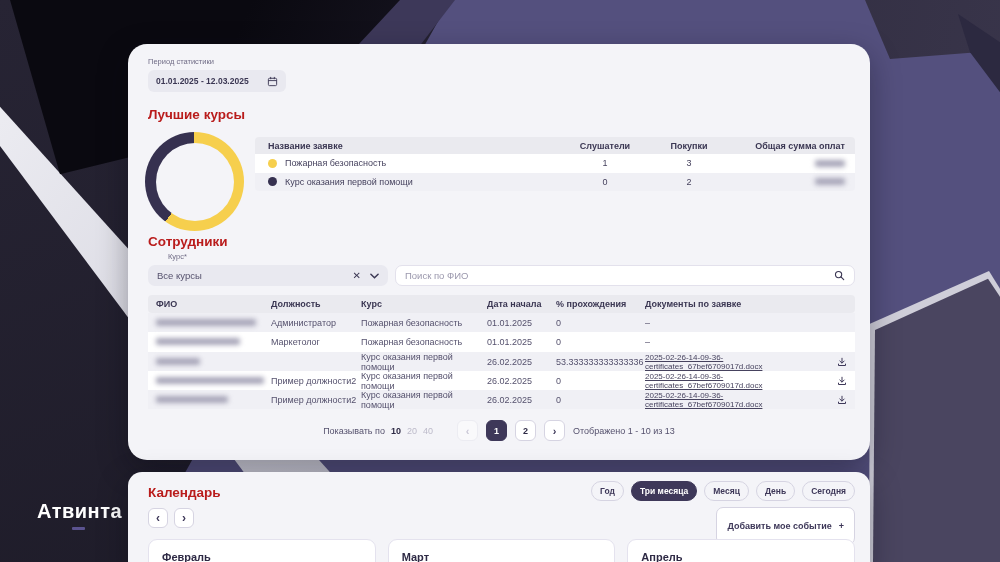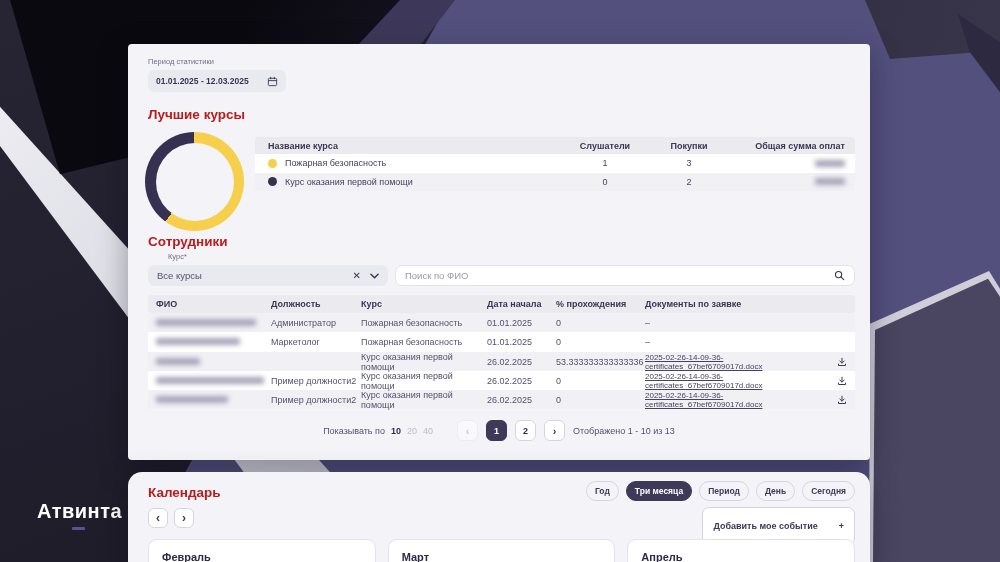--- a/index.html
+++ b/index.html
@@ -20,21 +20,21 @@
   .shard-br-edge      { background:#cfced9; clip-path:polygon(87% 57.6%,98.9% 48.2%,100% 51.4%,100% 100%,86.9% 100%); }
   .shard-br-plate     { background:radial-gradient(circle at 10% 88%, #262134 0 10%, rgba(38,33,52,0) 42%),
                                    linear-gradient(125deg,#716b88,#4a4560 75%);
                         clip-path:polygon(87.5% 58.7%,98.8% 49.6%,100% 52.8%,100% 100%,87.3% 100%); }
 
   
   .logo { position:absolute; left:37px; top:500px; color:#fff; font-size:20px; font-weight:bold; letter-spacing:.5px; }
   .logo-underline { position:absolute; left:72px; top:527px; width:13px; height:3px; background:#5b5390; border-radius:1px; }
 
   
-  .card { position:absolute; background:#f4f4f8; border-radius:4px; box-shadow:0 10px 30px rgba(10,8,20,.35); }
+  .card { position:absolute; background:#f4f4f8; border-radius:19px; box-shadow:0 10px 30px rgba(10,8,20,.35); }
   .main-card { left:128px; top:44px; width:742px; height:416px; }
   .cal-card  { left:128px; top:472px; width:742px; height:100px; border-radius:14px 14px 0 0; }
 
   .tiny-label { position:absolute; font-size:7.5px; color:#706c86; }
   .section-title { position:absolute; font-size:13.5px; font-weight:bold; color:#b91c1c; }
 
   
   .date-input { position:absolute; left:20px; top:26px; width:138px; height:22px; background:#e9e9f0; border-radius:6px;
                 display:flex; align-items:center; justify-content:space-between; padding:0 8px; cursor:pointer; }
   .date-input span { font-size:8.5px; font-weight:bold; color:#3b3753; }
@@ -92,21 +92,21 @@
 
   
   .view-btns { position:absolute; right:15px; top:9px; display:flex; gap:7px; }
   .view-btn { height:20px; padding:0 8px; display:flex; align-items:center; border:1px solid #d6d4e2; border-radius:10px;
               font-size:8.5px; font-weight:bold; color:#3e3859; cursor:pointer; background:#f4f4f8; }
   .view-btn.active { background:#3e3859; border-color:#3e3859; color:#fff; }
   .nav-btn { position:absolute; top:36px; width:20px; height:20px; background:#fff; border:1px solid #d6d4e2; border-radius:6px;
              display:flex; align-items:center; justify-content:center; font-size:12px; font-weight:bold; color:#3e3859; cursor:pointer; }
   .range-label { position:absolute; left:72px; top:36px; height:20px; line-height:20px; font-size:9.5px; font-weight:bold; color:#3b3753; }
   .add-event-btn { position:absolute; right:15px; top:35px; height:38px; padding:0 10px; background:#fff; border:1px solid #d6d4e2;
-                   border-radius:7px; display:flex; align-items:center; gap:21px; font-size:9px; font-weight:bold; color:#3e3859; cursor:pointer; }
+                   border-radius:7px; display:flex; align-items:center; gap:7px; font-size:9px; font-weight:bold; color:#3e3859; cursor:pointer; }
   .months { position:absolute; left:20px; top:67px; width:707px; display:flex; gap:12px; }
   .month-card { flex:1; height:60px; background:#fff; border:1px solid #e4e2ee; border-radius:9px; padding:11px 13px; }
   .month-card h4 { font-size:11px; font-weight:bold; color:#2e2a45; }
 
   .icon-svg { display:block; }
 </style>
 </head>
 <body>
 
 <div class="canvas">
@@ -137,21 +137,21 @@
         <line x1="1.5" y1="5" x2="10.5" y2="5" stroke="#3b3753" stroke-width="1"></line>
       </svg>
     </div>
 
     <div class="section-title" style="left:20px; top:63px;">Лучшие курсы</div>
 
     <div class="donut" style="background: conic-gradient(rgb(246, 207, 77) 0deg, rgb(246, 207, 77) 216deg, rgb(54, 49, 80) 216deg, rgb(54, 49, 80) 360deg);"></div>
 
     <div class="courses-table">
       <div class="ct-row ct-head">
-        <span class="ct-name">Название курса</span>
+        <span class="ct-name">Название заявке</span>
         <span class="ct-c">Слушатели</span>
         <span class="ct-c2">Покупки</span>
         <span class="ct-c3">Общая сумма оплат</span>
       </div>
       <div class="ct-row">
         <span class="ct-name">
           <span class="ct-dot" style="background: rgb(246, 207, 77);"></span>
           <span>Пожарная безопасность</span>
         </span>
         <span class="ct-c">1</span>
@@ -283,21 +283,21 @@
       <span class="pg-info">Отображено 1 - 10 из 13</span>
     </div>
   </div>
 
   <div class="card cal-card">
     <div class="section-title" style="left:20px; top:13px;">Календарь</div>
 
     <div class="view-btns">
       <span class="view-btn">Год</span>
       <span class="view-btn active">Три месяца</span>
-      <span class="view-btn">Период</span>
+      <span class="view-btn">Месяц</span>
       <span class="view-btn">День</span>
       <span class="view-btn">Сегодня</span>
     </div>
 
     <span class="nav-btn" style="left:20px;">
       <span>‹</span>
     </span>
     <span class="nav-btn" style="left:46px;">
       <span>›</span>
     </span>

